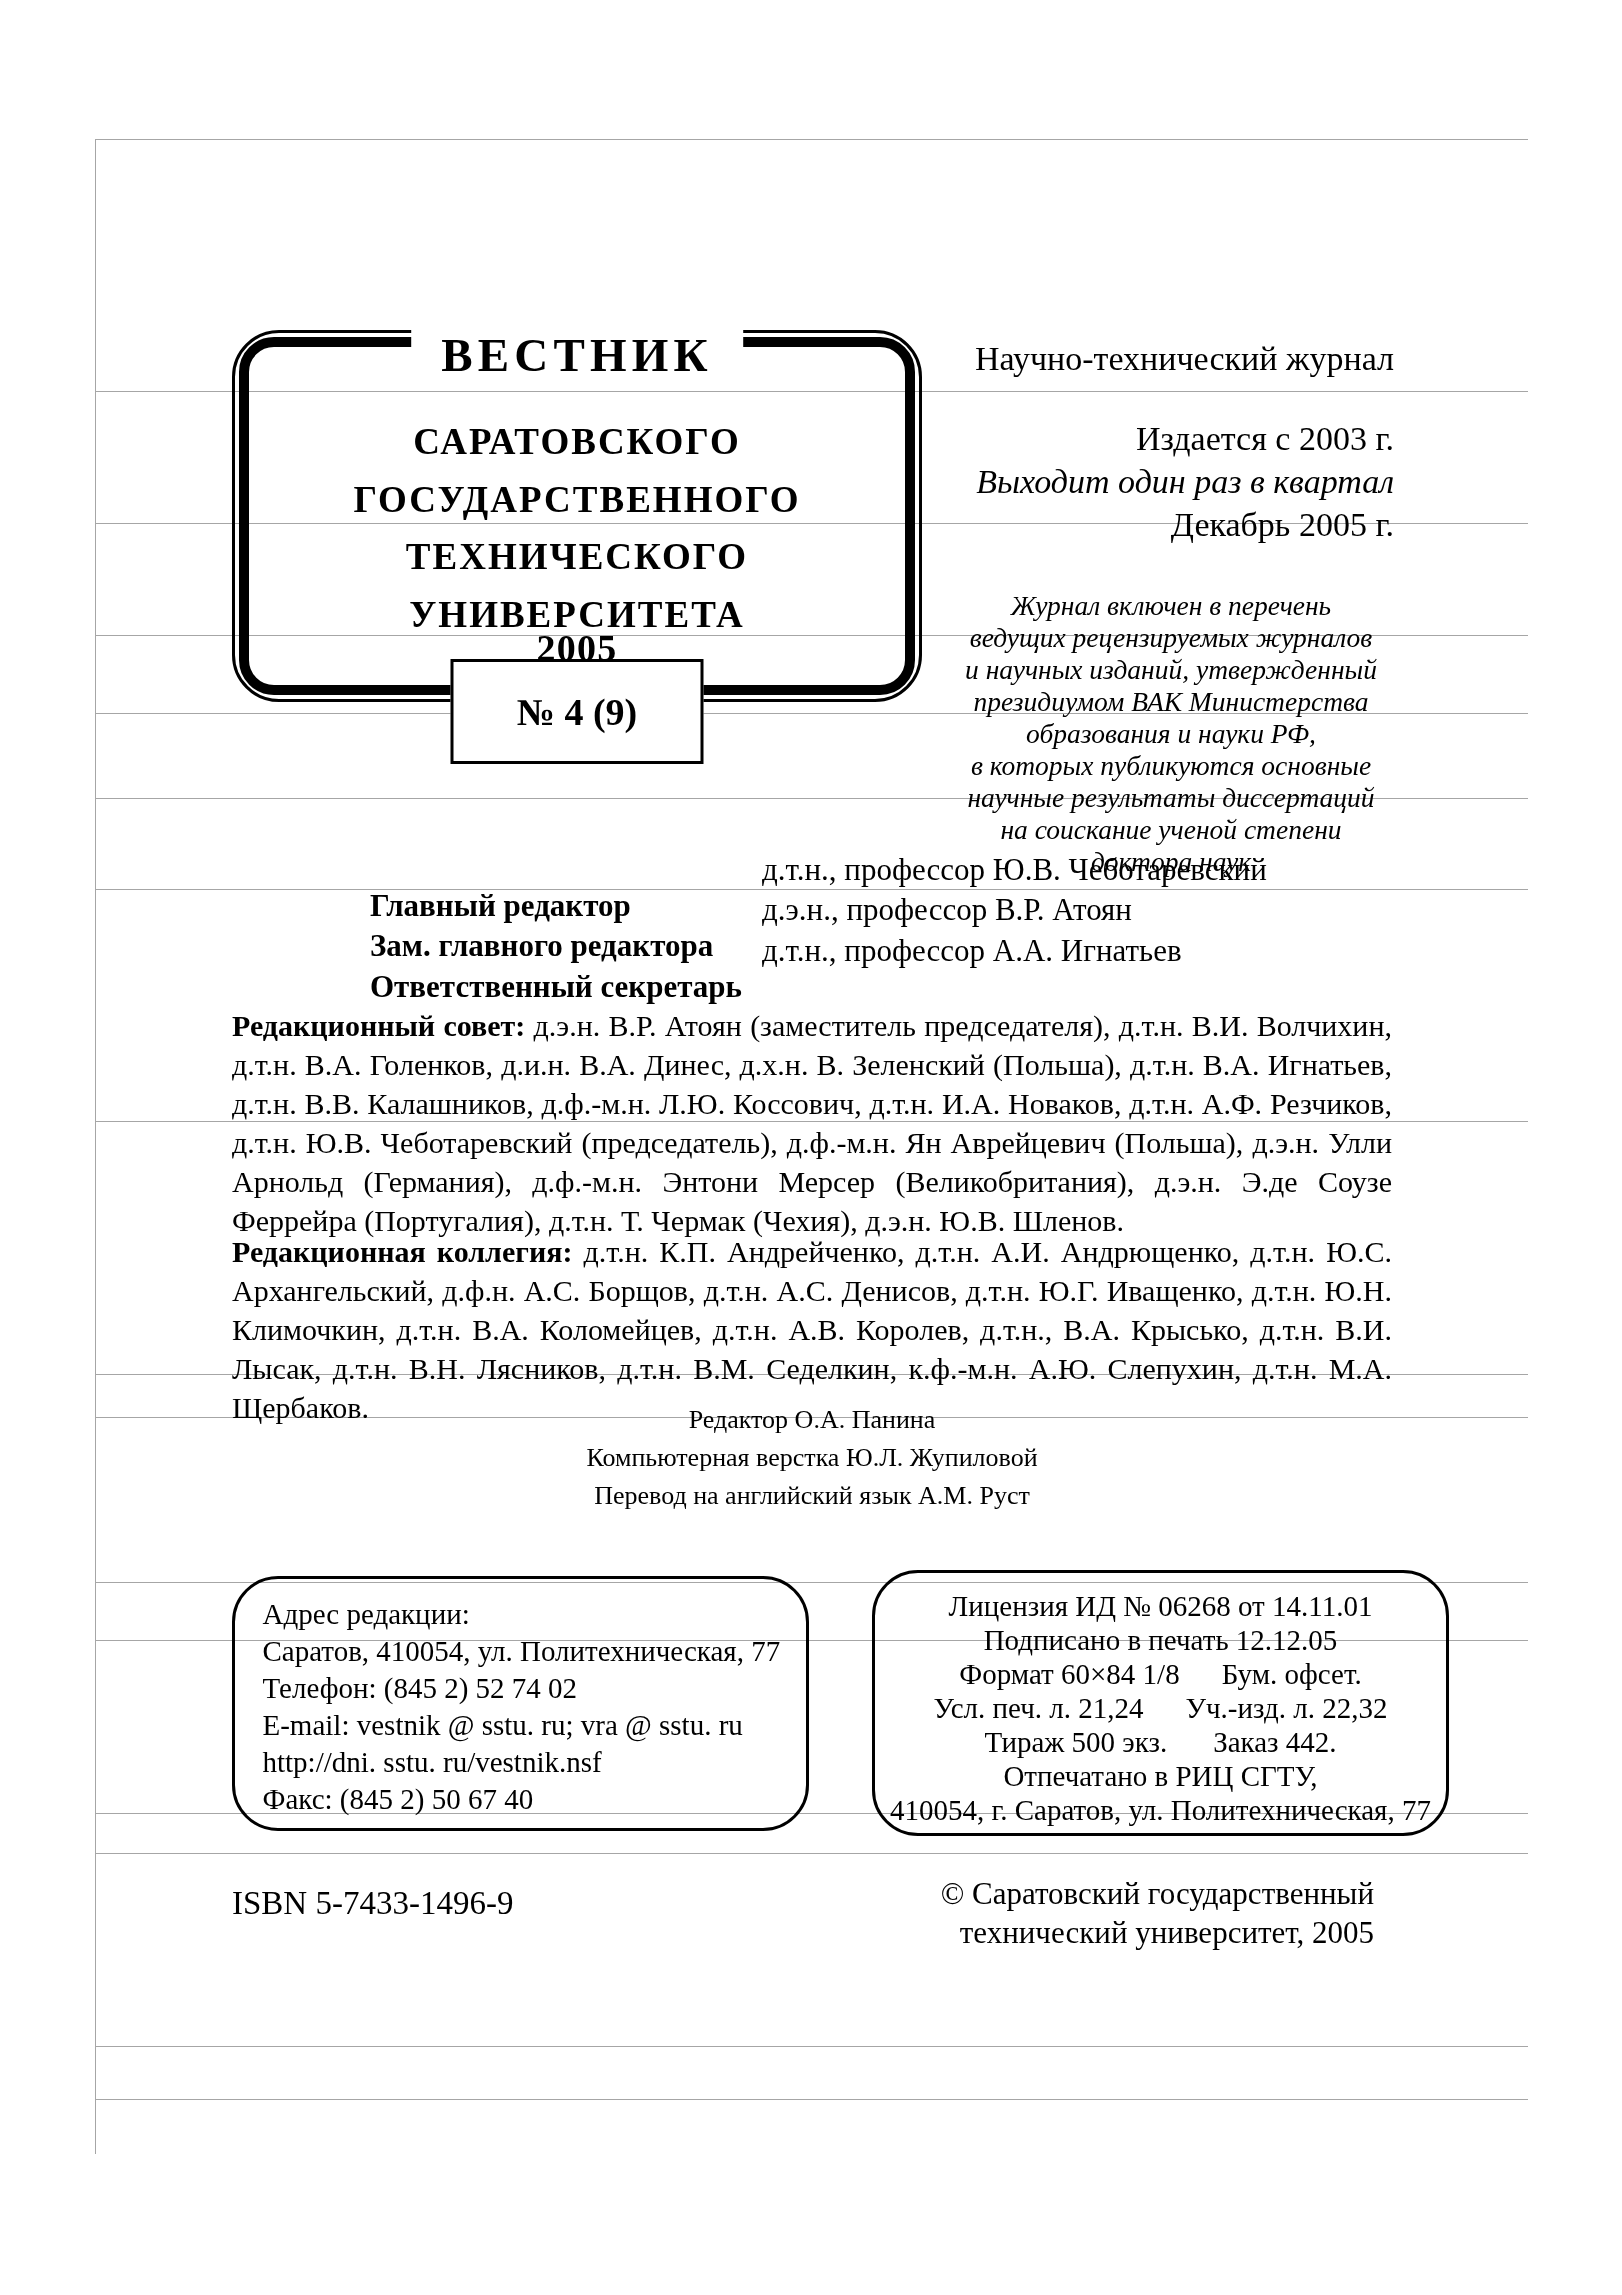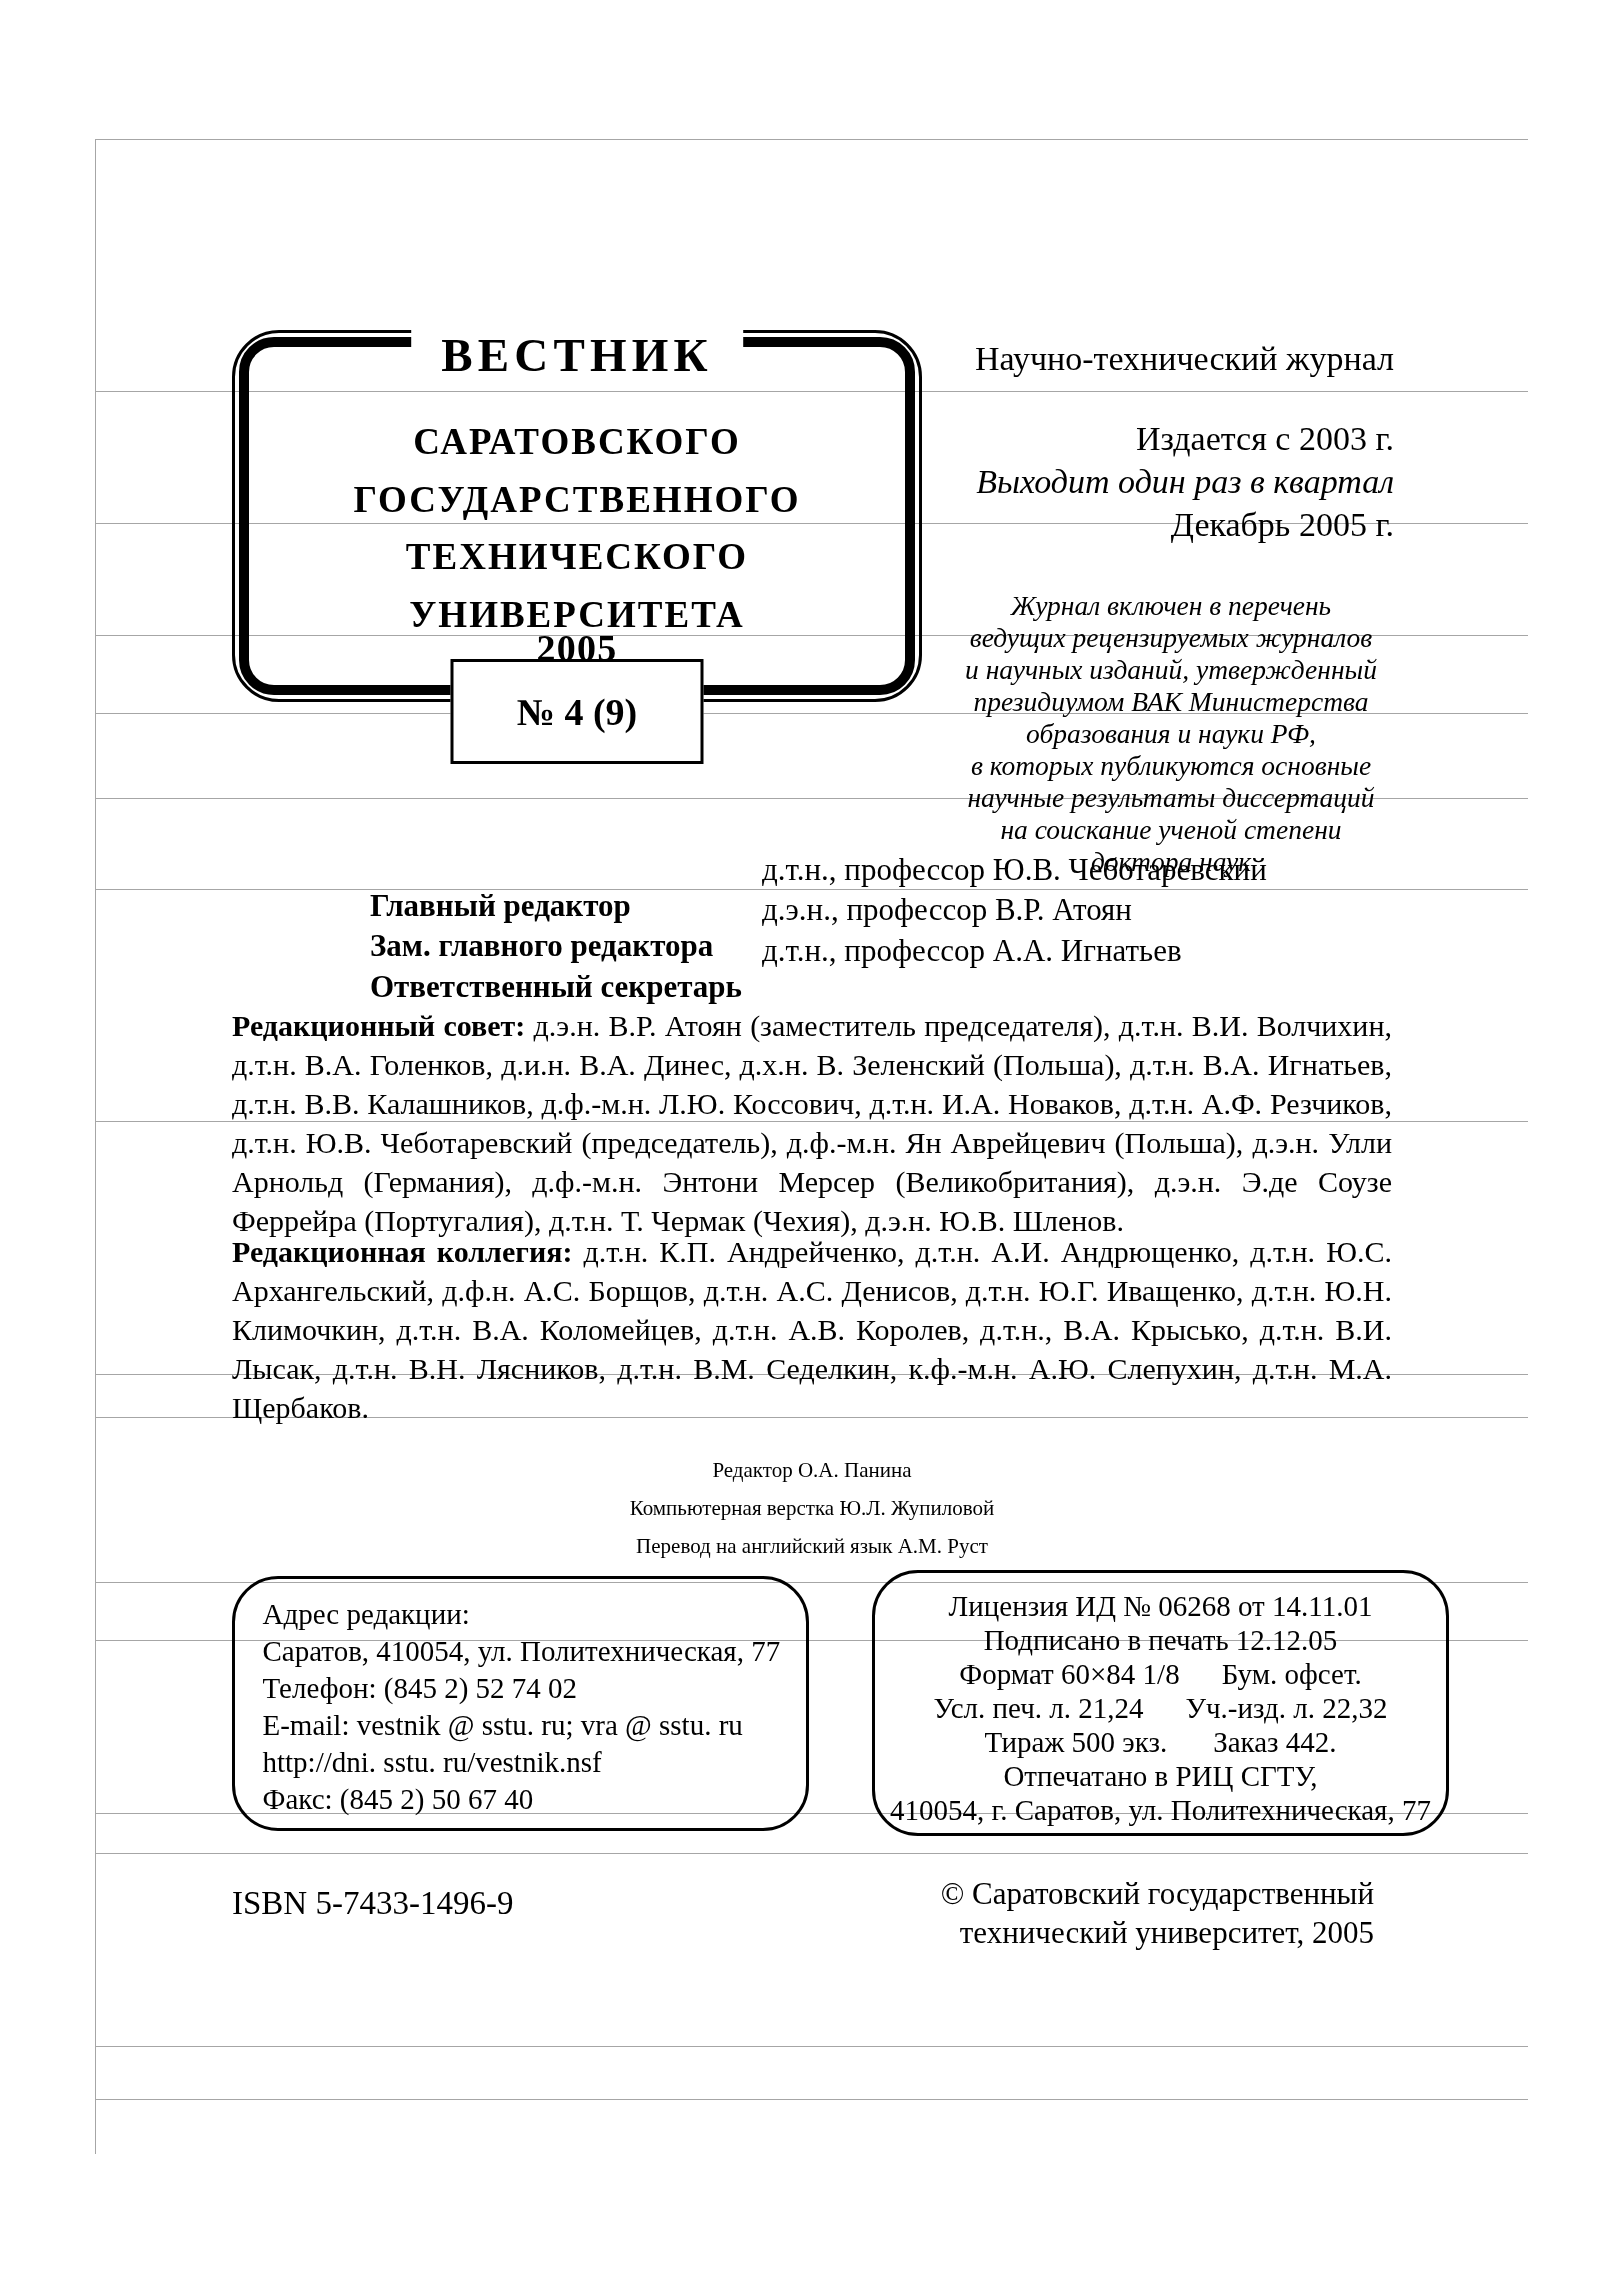--- a/index.html
+++ b/index.html
@@ -43,22 +43,22 @@
 
   
   .ed-row{position:absolute;z-index:2;font-size:31px;line-height:34px;white-space:nowrap;}
   .ed-label{position:absolute;left:370px;font-weight:bold;margin-top:36px;}
   .ed-value{position:absolute;left:762px;}
 
   .para{position:absolute;left:232px;width:1160px;font-size:30px;line-height:39px;
     text-align:justify;z-index:2;}
   .para b{font-weight:bold;}
 
-  .production{position:absolute;left:393px;width:838px;top:1451px;text-align:center;
-    font-size:21px;line-height:38px;z-index:2;}
+  .production{position:absolute;left:393px;width:838px;top:1401px;text-align:center;
+    font-size:26px;line-height:38px;z-index:2;}
 
   .round-box{position:absolute;border:3.3px solid #000;border-radius:46px;z-index:2;background:transparent;}
   .addr-box{left:232px;top:1576px;width:571px;height:249px;}
   .addr-content{position:absolute;left:27.5px;top:17px;right:13px;font-size:29px;line-height:37px;white-space:nowrap;}
   .print-box{left:840px;top:1570px;width:571px;height:260px;margin-left:32px;}
   .print-content{position:absolute;left:5.2px;right:5.2px;top:15.7px;text-align:center;
     font-size:29px;line-height:34px;white-space:nowrap;}
   .pair{display:flex;justify-content:center;gap:42px;}
 
   .isbn{position:absolute;left:232px;top:1885px;font-size:33px;z-index:2;}

